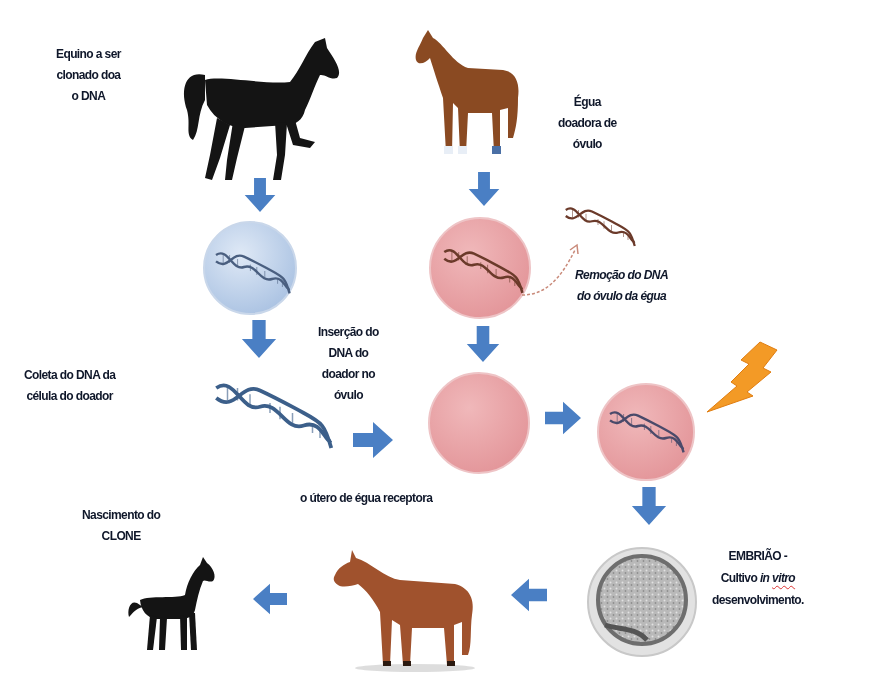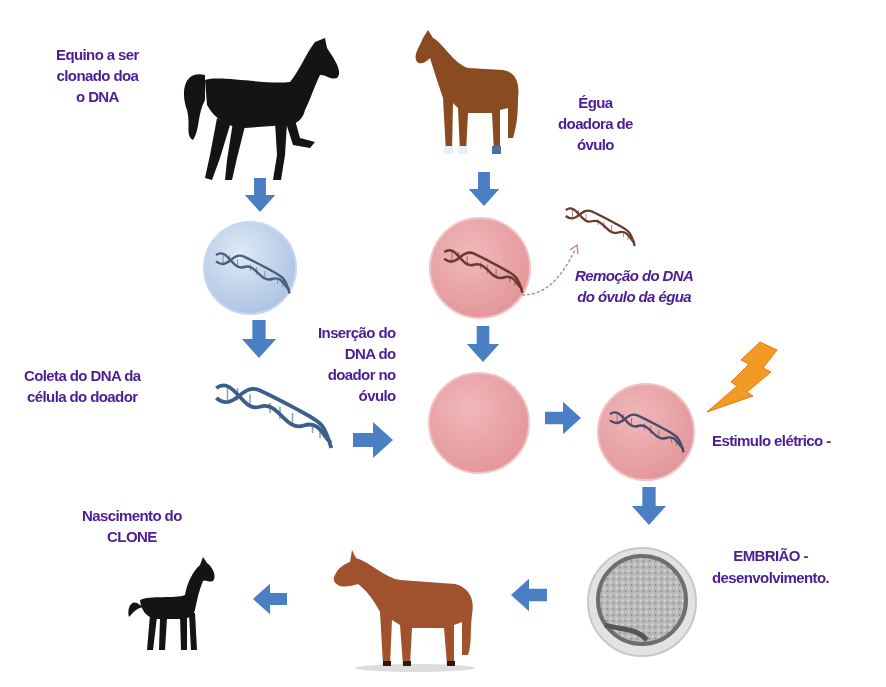--- a/index.html
+++ b/index.html
@@ -1,18 +1,18 @@
 <!DOCTYPE html>
 <html><head>
 <meta charset="utf-8">
 <style>
   html, body { margin: 0; padding: 0; background: #ffffff; }
   body { width: 886px; height: 687px; position: relative; overflow: hidden;
          font-family: "Liberation Sans", "DejaVu Sans", sans-serif; }
-  .label { position: absolute; font-weight: bold; color: #4c1d95; font-size: 15px;
+  .label { position: absolute; font-weight: bold; color: #0f172a; font-size: 12px;
            line-height: 21px; text-align: center; letter-spacing: -0.6px; white-space: nowrap; }
   .label span { display: block; }
   .art { position: absolute; }
   .arrow { position: absolute; }
   .italic { font-style: italic; }
   .spell { text-decoration: underline wavy #d33; text-decoration-thickness: 1px; text-underline-offset: 3px; }
 </style>
 </head>
 <body>
 
@@ -59,41 +59,42 @@
 <div class="label" style="left:575px; top:265px;font-style:italic;">
   <span>Remoção do DNA</span>
   <span>do óvulo da égua</span>
 </div>
 
 <div class="label" style="left:24px; top:365px;">
   <span>Coleta do DNA da</span>
   <span>célula do doador</span>
 </div>
 
-<div class="label" style="left:318px; top:322px;text-align:right;">
+<div class="label" style="left:318px; top:322px;">
   <span>Inserção do</span>
   <span>DNA do</span>
   <span>doador no</span>
   <span>óvulo</span>
 </div>
 
 <div class="label" style="left:712px; top:430px;">
-  <span>Estimulo elétrico -</span>
 </div>
 
 <div class="label" style="left:300px; top:488px;">
+  <span>o útero de égua receptora</span>
 </div>
 
 <div class="label" style="left:82px; top:505px;">
   <span>Nascimento do</span>
   <span>CLONE</span>
 </div>
 
 <div class="label" style="left:712px; top:545px; line-height:22px;">
   <span>EMBRIÃO -</span>
+  <span><span style="display:inline">Cultivo </span><span style="display:inline" class="italic">in</span><span style="display:inline"> </span><span style="display:inline" class="italic spell">vitro</span></span>
   <span>desenvolvimento.</span>
 </div>
 
 <svg class="art" style="left:175px; top:30px;" width="175" height="160" viewBox="0 0 175 160">
   <g fill="#141414">
     <path d="M30 45 C 10 40, 5 60, 12 80 C 16 95, 10 105, 18 110 C 25 100, 22 85, 30 70 Z"></path>
     <path d="M30 50 C 45 45, 90 55, 115 52 C 125 40, 130 25, 140 12 L 150 8 L 152 18 C 160 30, 168 42, 162 48 C 155 50, 150 44, 145 45 C 140 55, 135 70, 130 80 C 128 90, 120 95, 112 95 L 70 98 C 55 98, 40 90, 32 75 Z"></path>
     <path d="M42 88 L 35 125 L 30 148 L 37 150 L 45 128 L 55 95 Z"></path>
     <path d="M58 92 L 52 130 L 50 150 L 57 150 L 62 128 L 70 96 Z"></path>
     <path d="M110 90 L 118 115 L 135 118 L 140 112 L 125 108 L 120 90 Z"></path>

